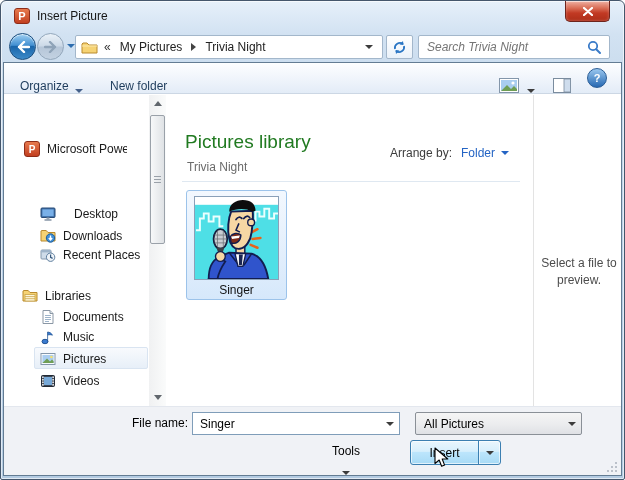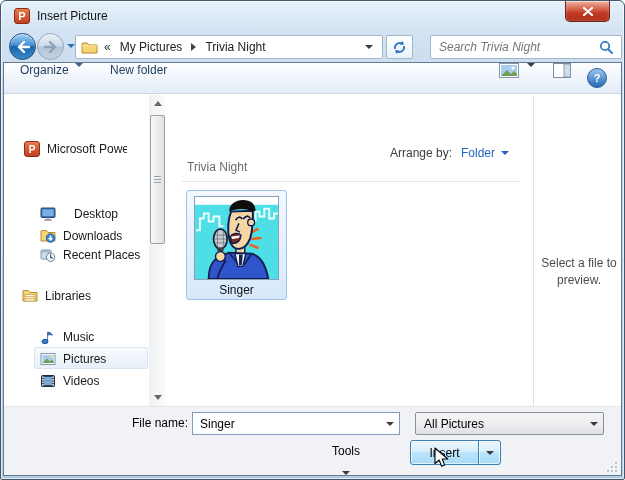--- a/index.html
+++ b/index.html
@@ -18,32 +18,32 @@
   
   .nav-circ{position:absolute;width:27px;height:27px;border-radius:50%;display:flex;align-items:center;justify-content:center;}
   .nav-back{left:8px;top:32px;background:linear-gradient(180deg,#9fd0f2 0%,#4390d2 45%,#1a66ab 50%,#3d8ac8 100%);
     border:1px solid #1a4d7e;box-shadow:inset 0 1px 1px rgba(255,255,255,.7);}
   .nav-fwd{left:36px;top:32px;background:linear-gradient(180deg,#eaf1f8 0%,#ccd9e7 48%,#b6c6d8 52%,#c3d2e2 100%);
     border:1px solid #93a7bb;}
   .nav-drop{position:absolute;left:66px;top:43px;}
   .bar-box{position:absolute;top:34px;height:24px;background:#fff;border:1px solid #a3b7cb;border-radius:2px;display:flex;align-items:center;}
   .breadcrumb{left:74px;width:308px;}
   .refresh{left:385px;width:27px;justify-content:center;background:linear-gradient(180deg,#ffffff,#eaf2fa);}
-  .searchbox{left:417px;width:192px;margin-left:12px;}
+  .searchbox{left:417px;width:192px;}
   .searchbox input{border:none;outline:none;flex:1;font-size:12px;font-style:italic;color:#8f8f8f;padding:0 0 0 8px;background:transparent;}
   .bc-text{font-size:12px;color:#222;}
   .tri{width:0;height:0;display:inline-block;}
   .tri-dn-s{border-left:4px solid transparent;border-right:4px solid transparent;border-top:4px solid #3c3c3c;}
   .tri-dn-blue{border-left:4px solid transparent;border-right:4px solid transparent;border-top:4px solid #2e6dae;}
   .tri-rt{border-top:4px solid transparent;border-bottom:4px solid transparent;border-left:5px solid #444;}
   
   .chrome{position:absolute;left:2px;right:2px;top:61px;bottom:3px;border:1px solid #637c93;background:#fff;}
   .toolbar{position:absolute;left:0;right:0;top:0;height:31px;border-bottom:1px solid #ccd7e4;
     background:linear-gradient(180deg,#fdfeff 0%,#eff4fb 55%,#e3ecf7 100%);}
-  .tb-item{position:absolute;top:0;height:30px;display:flex;align-items:flex-start;gap:6px;font-size:12px;color:#1e3c5c;cursor:default;}
+  .tb-item{position:absolute;top:0;height:30px;display:flex;align-items:flex-end;gap:6px;font-size:12px;color:#1e3c5c;cursor:default;}
   .help-circ{position:absolute;left:583px;top:5px;width:20px;height:20px;border-radius:50%;border:1px solid #2a5d96;
     background:linear-gradient(180deg,#9ac7ef,#2668b2);color:#fff;font-size:11px;font-weight:bold;display:flex;align-items:center;justify-content:center;}
   
   .content{position:absolute;left:0;right:0;top:32px;height:311px;background:#fff;overflow:hidden;}
   .side-item{position:absolute;height:20px;display:flex;align-items:center;gap:7px;font-size:12px;color:#1a1a1a;white-space:nowrap;}
   .side-item .lbl{overflow:hidden;text-overflow:clip;}
   .sel-row{position:absolute;left:30px;top:252px;width:114px;height:22px;border:1px solid #d9e4f1;border-radius:2px;
     background:linear-gradient(180deg,#f8fafd,#e7eff8);}
   .sbar{position:absolute;left:145px;top:0;width:17px;height:311px;background:linear-gradient(90deg,#f0f1f2,#fafbfb);}
   .sb-btn{position:absolute;left:0;width:17px;height:17px;display:flex;align-items:center;justify-content:center;}
@@ -65,21 +65,21 @@
   .file-label{position:absolute;left:0;right:0;top:92px;text-align:center;font-size:12px;color:#111;}
   .prev-sep{position:absolute;left:529px;top:0;width:1px;height:311px;background:#e3e3e3;}
   .preview-hint{position:absolute;left:531px;top:160px;width:88px;text-align:center;font-size:12px;color:#4c4c4c;line-height:1.45;}
   
   .footer{position:absolute;left:0;right:0;top:343px;bottom:0;background:#f0f2f6;border-top:1px solid #e3e7ee;padding-left:36px;}
   .fn-label{position:absolute;left:100px;top:9px;width:84px;text-align:right;font-size:12px;color:#000;}
   .combo{position:absolute;height:23px;display:flex;align-items:center;}
   .fn-combo{left:188px;top:5px;width:208px;border:1px solid #7f9db9;background:#fff;}
   .fn-combo input{flex:1;border:none;outline:none;font-size:12px;padding:0 0 0 7px;color:#000;background:transparent;}
   .arrow-cell{width:19px;display:flex;align-items:center;justify-content:center;}
-  .ft-combo{left:411px;top:5px;width:189px;border:1px solid #8a9097;border-radius:2px;
+  .ft-combo{left:411px;top:5px;width:167px;border:1px solid #8a9097;border-radius:2px;
     background:linear-gradient(180deg,#f5f5f5 0%,#ebecee 55%,#dfe1e5 100%);}
   .ft-combo .val{flex:1;font-size:12px;padding-left:8px;color:#000;}
   .tools{position:absolute;left:328px;top:37px;height:20px;display:flex;align-items:center;gap:13px;font-size:12px;color:#000;flex-direction:column;}
   .btn{position:absolute;top:33px;height:25px;border-radius:3px;display:flex;align-items:center;font-size:12px;color:#000;}
   .insert-btn{left:406px;width:91px;border:1px solid #3c7fb1;
     background:linear-gradient(180deg,#eaf6fd 0%,#d7effc 45%,#bce5fc 50%,#a7daf5 100%);
     box-shadow:inset 0 0 0 1px rgba(255,255,255,.65);}
   .insert-main{width:67px;text-align:center;}
   .split-sep{width:1px;height:23px;background:#3c7fb1;box-shadow:1px 0 0 rgba(255,255,255,.6);}
   .insert-arrow{flex:1;display:flex;align-items:center;justify-content:center;}
@@ -209,20 +209,28 @@
         <span class="lbl">Recent Places</span>
       </div>
       <div class="side-item" style="left:18px;top:191px;text-align:right;">
         <svg class="icon16" viewBox="0 0 16 16">
           <path d="M1,3 L1,13 L15,13 L15,4.5 L8,4.5 L6.2,2.5 L2,2.5 Z" fill="#f6d374" stroke="#b98a2e"></path>
           <rect x="3" y="6.5" width="10" height="6.5" fill="#fdf6dc" stroke="#c9a54a" stroke-width="0.8"></rect>
           <path d="M3,8.6 L13,8.6 M3,10.7 L13,10.7" stroke="#c9a54a" stroke-width="0.8"></path>
         </svg>
         <span class="lbl">Libraries</span>
       </div>
+      <div class="side-item" style="left:36px;top:212px;">
+        <svg class="icon16" viewBox="0 0 16 16">
+          <path d="M3,1.5 L10,1.5 L13,4.5 L13,14.5 L3,14.5 Z" fill="#fff" stroke="#8a97a5"></path>
+          <path d="M10,1.5 L10,4.5 L13,4.5" fill="#dde4ea" stroke="#8a97a5"></path>
+          <path d="M5,6.5 L11,6.5 M5,8.5 L11,8.5 M5,10.5 L11,10.5 M5,12.5 L9,12.5" stroke="#9eb4ca" stroke-width="1"></path>
+        </svg>
+        <span class="lbl">Documents</span>
+      </div>
       <div class="side-item" style="left:36px;top:232px;">
         <svg class="icon16" viewBox="0 0 16 16">
           <ellipse cx="5" cy="12.5" rx="3" ry="2.2" fill="#3a7bd0" stroke="#235596"></ellipse>
           <path d="M7.6,12.5 L7.6,3 C9.5,3.2 11.5,4 12.4,6.2 C11.2,5.6 9.5,5.5 7.6,6" fill="#3a7bd0" stroke="#235596" stroke-width="0.8"></path>
         </svg>
         <span class="lbl">Music</span>
       </div>
       <div class="side-item" style="left:36px;top:254px;">
         <svg class="icon16" viewBox="0 0 16 16">
           <rect x="1" y="2.5" width="14" height="11" fill="#fff" stroke="#8396aa"></rect>
@@ -257,20 +265,21 @@
               <div></div>
               <div></div>
               <div></div>
             </div>
         </div>
         <div class="sb-btn" style="top:294px;">
             <span class="tri tri-dn"></span>
           </div>
       </div>
 
+      <div class="lib-title">Pictures library</div>
       <div class="lib-sub">Trivia Night</div>
       <div class="arrange">Arrange by:</div>
       <div class="arrange-val">
         <span>Folder</span>
         <span class="tri tri-dn-link"></span>
       </div>
       <div class="hdr-sep"></div>
 
       <div class="file-item">
         <div class="thumb">

